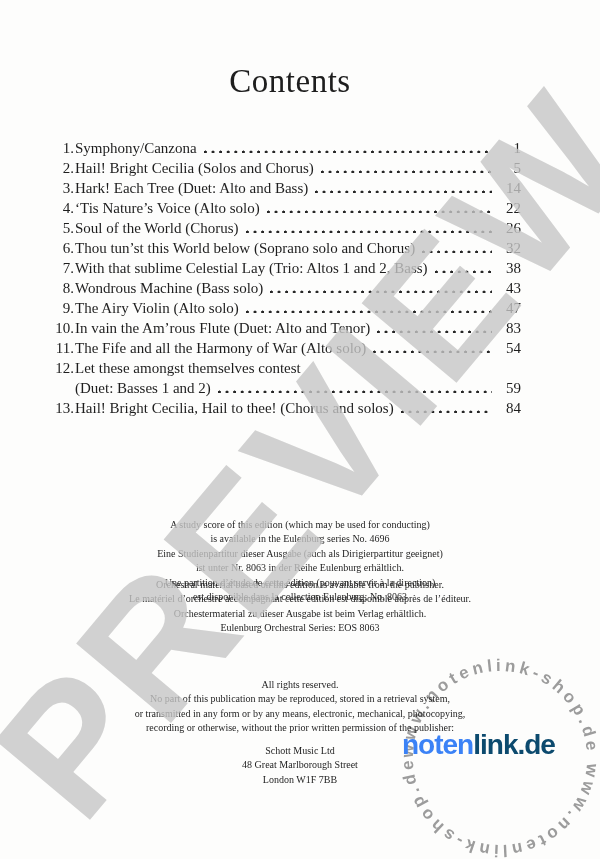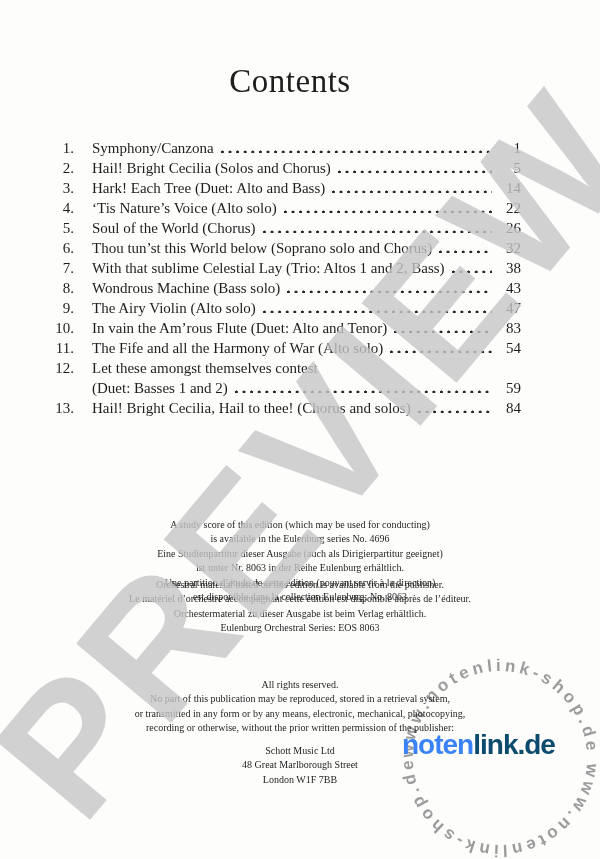--- a/index.html
+++ b/index.html
@@ -17,21 +17,21 @@
   .page-title{
     position:absolute;top:62px;left:0;width:580px;
     text-align:center;
     font-size:33px;font-weight:normal;line-height:1.2;margin:0;
     letter-spacing:0.5px;
   }
 
   .toc{position:absolute;top:137px;left:50px;width:471px;font-size:15px;}
   .toc-row{display:flex;align-items:flex-end;height:20px;}
   .toc-num{flex:none;width:24px;text-align:right;white-space:nowrap;}
-  .toc-title{flex:none;margin-left:18px;white-space:nowrap;}
+  .toc-title{flex:none;margin-left:1px;white-space:nowrap;}
   .toc-dots{
     flex:1 1 auto;min-width:0;height:4px;
     margin:0 3px 3px 7px;
     background-image:radial-gradient(circle at 1.3px 1.9px, #262626 1.25px, rgba(0,0,0,0) 1.6px);
     background-size:7.6px 4px;background-repeat:repeat-x;
   }
   .toc-page{flex:none;width:26px;text-align:right;white-space:nowrap;}
 
   .note{position:absolute;left:2px;width:596px;text-align:center;
         font-size:10px;line-height:14.4px;}

